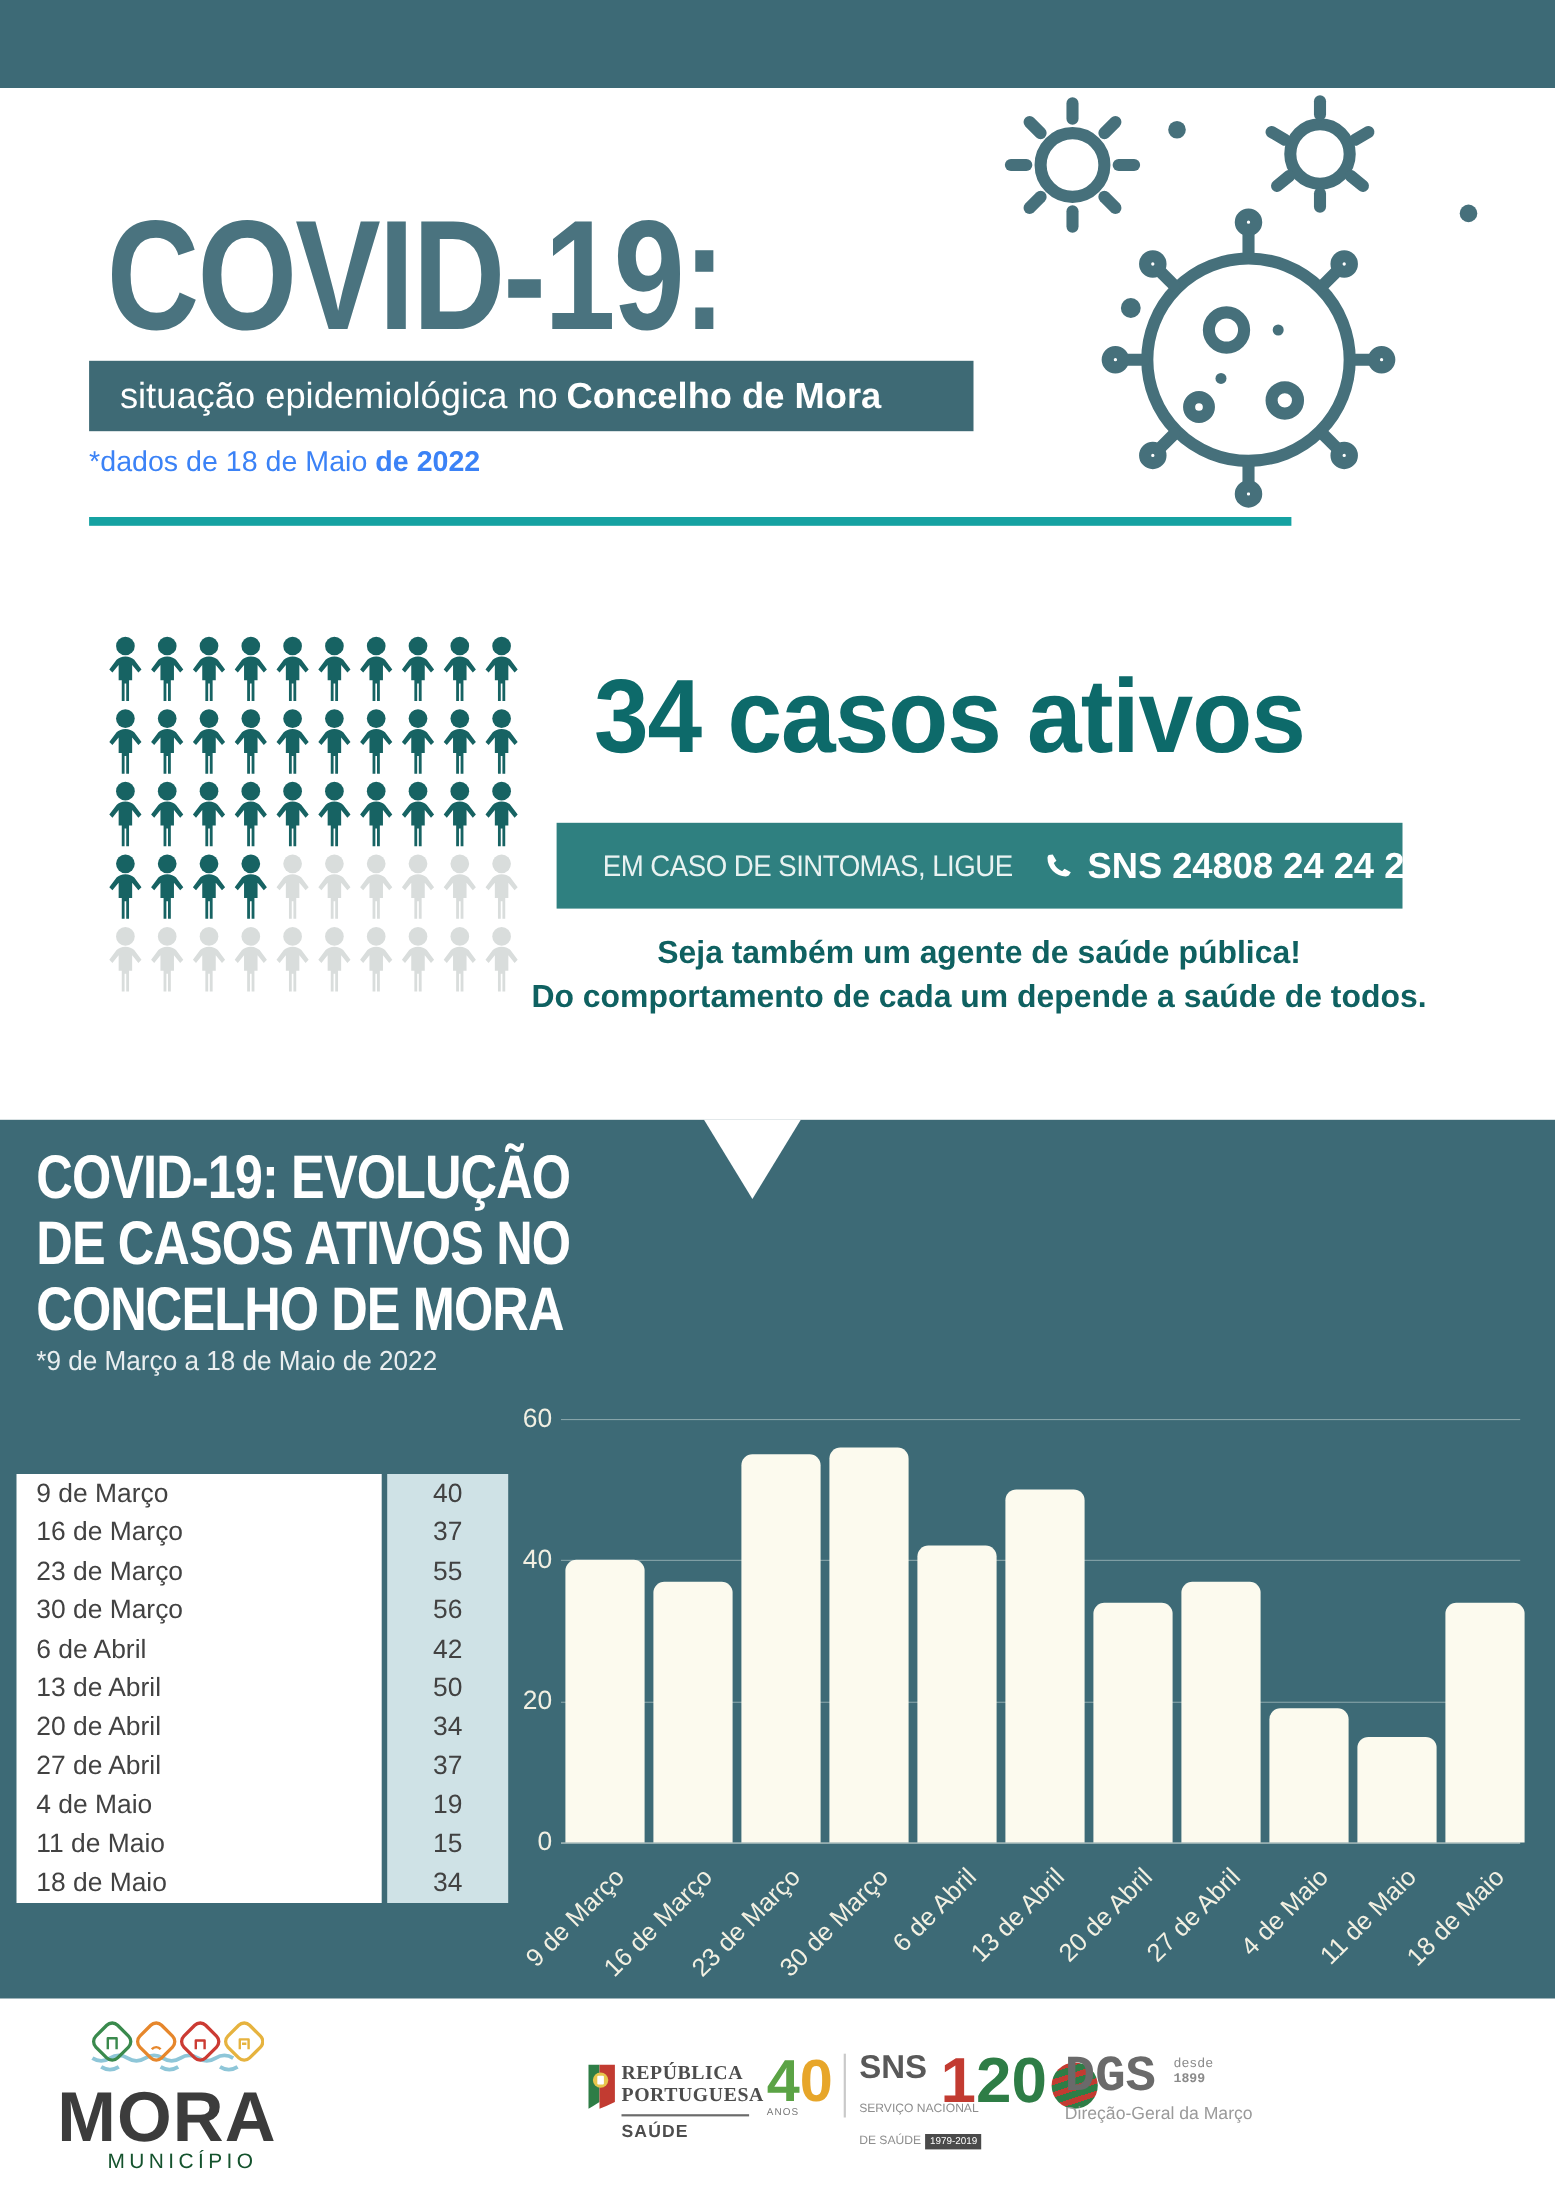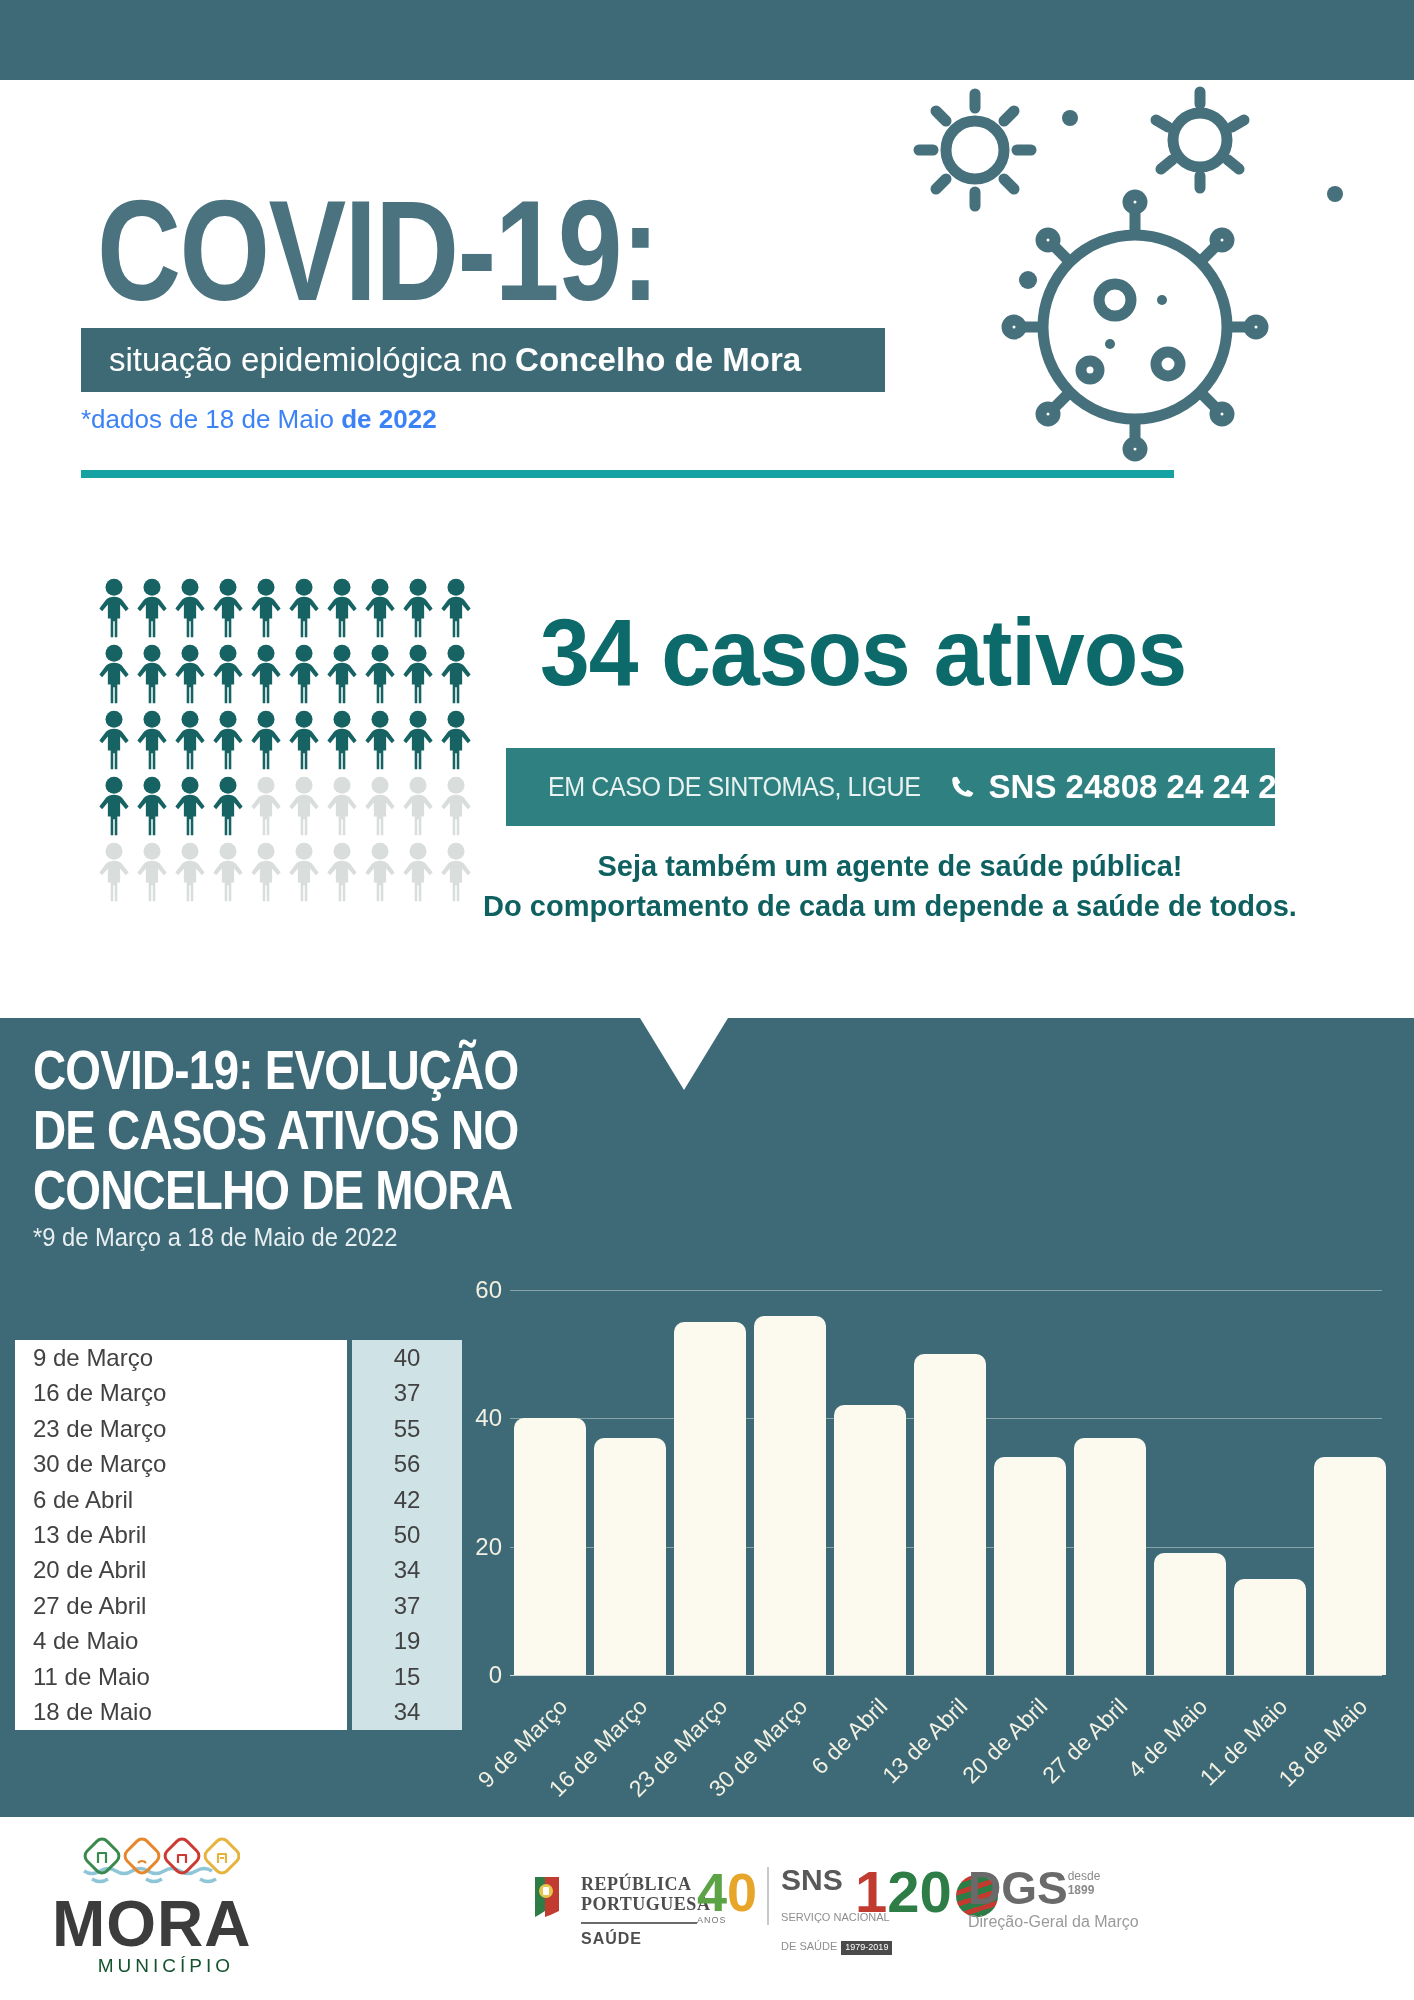--- a/index.html
+++ b/index.html
@@ -59,21 +59,21 @@
   .xlab{position:absolute;width:132px;text-align:right;font-size:23px;color:#f2f0e2;
         transform:rotate(-45deg);transform-origin:100% 0;white-space:nowrap;}
 
   
   .footer{left:0;top:1817px;width:1414px;height:183px;background:#ffffff;}
   .mora-houses{position:absolute;left:80px;top:16px;}
   .mora-name{position:absolute;left:52px;top:70px;font-size:64px;font-weight:700;color:#3c3c3c;letter-spacing:1px;}
   .mora-sub{position:absolute;left:52px;top:138px;width:182px;text-align:right;font-size:19px;
             letter-spacing:4px;color:#14532d;font-weight:500;}
 
-  .rp{position:absolute;left:533px;top:58px;display:flex;gap:20px;}
+  .rp{position:absolute;left:533px;top:58px;display:flex;gap:4px;}
   .rp-text{font-family:"Liberation Serif","DejaVu Serif",serif;color:#4d4d4d;font-size:18px;
            font-weight:700;line-height:1.1;letter-spacing:.5px;}
   .rp-line{width:116px;height:2px;background:#6b6b6b;margin-top:7px;}
   .rp-saude{font-family:"Liberation Sans",sans-serif;font-size:16px;font-weight:700;
             letter-spacing:1px;color:#4d4d4d;margin-top:6px;}
 
   .sns40{position:absolute;left:697px;top:48px;display:flex;align-items:flex-start;}
   .n40{font-size:54px;font-weight:800;line-height:1;}
   .n40 .d4{color:#5ba345;} .n40 .d0{color:#e7a62a;}
   .anos40{font-size:9px;color:#777;letter-spacing:1px;margin-top:-4px;}
@@ -82,21 +82,21 @@
   .sns-sub{font-size:11px;color:#8e8e8e;line-height:1.3;margin-top:15px;}
   .sns-badge{display:inline-block;background:#4a4a4a;color:#fff;font-size:9px;padding:1px 4px;margin-left:4px;}
 
   .sns24{position:absolute;left:855px;top:46px;display:flex;align-items:center;}
   .n120{font-size:58px;font-weight:800;line-height:1;}
   .n120 .d1{color:#c23b31;} .n120 .d20{color:#2e7d46;}
   .ball24{width:42px;height:42px;border-radius:50%;margin:8px 0 0 4px;
           background:repeating-linear-gradient(-18deg,#c23b31 0 5px,#2e7d46 5px 11px);}
 
   .dgs{position:absolute;left:968px;top:48px;}
-  .dgs-row{display:flex;align-items:flex-start;gap:0;}
+  .dgs-row{display:flex;align-items:flex-start;gap:16px;font-family:Liberation Mono, monospace;}
   .dgs-name{font-size:46px;font-weight:800;color:#6a6a6a;line-height:1;}
   .dgs-since{font-size:12px;color:#8a8a8a;line-height:1.2;padding-top:4px;}
   .dgs-sub{font-size:16px;color:#9a9a9a;margin-top:2px;}
 </style>
 </head>
 <body>
 
 <div class="page">
 
   <div class="abs topbar"></div>

